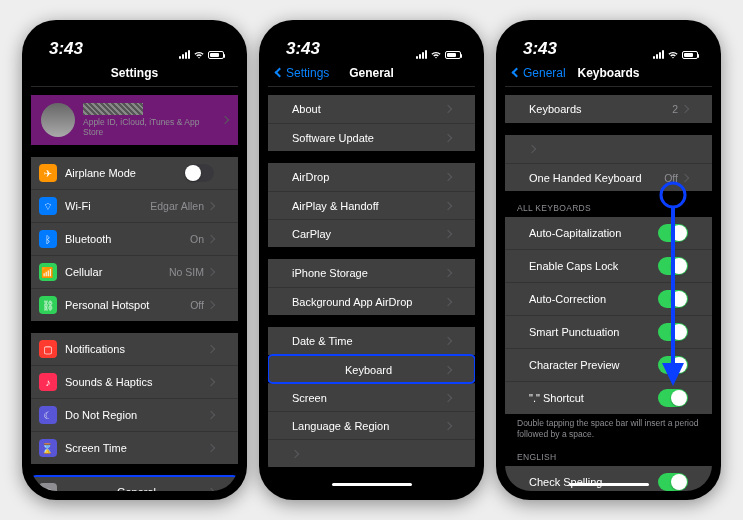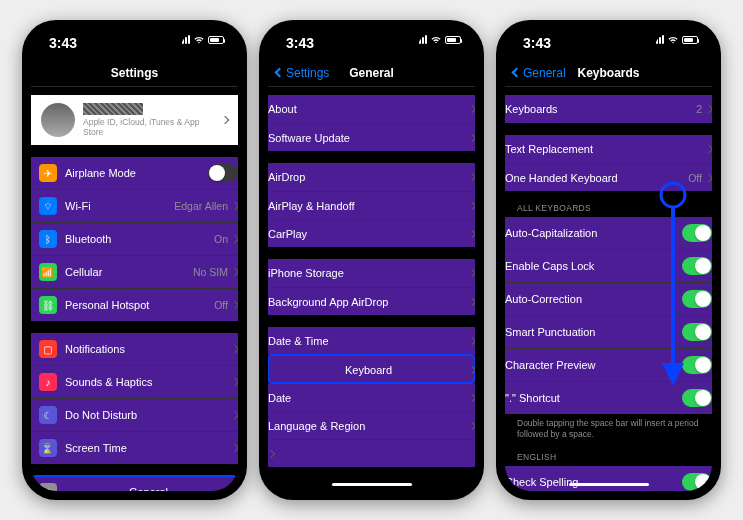--- a/index.html
+++ b/index.html
@@ -39,27 +39,28 @@
     transform: translateX(-50%);
     width: 98px;
     height: 20px;
     background: #000;
     border-radius: 0 0 14px 14px;
     z-index: 10;
   }
   .statusbar {
     height: 30px;
     display: flex;
-    align-items: flex-start;
+    align-items: flex-end;
     justify-content: space-between;
     padding: 6px 14px 0 18px;
-    font-size: 14px;
+    font-size: 17px;
     font-weight: 600;
     position: relative;
     z-index: 5;
+    font-style: italic;
   }
   .status-right { display: flex; align-items: center; gap: 3px; }
   .signal-bars { display: flex; gap: 1px; align-items: flex-end; }
   .bar { width: 2px; background: #fff; border-radius: 1px; }
   .b1 { height:3px } .b2 { height:5px } .b3 { height:7px } .b4 { height:9px }
   .batt { width:16px; height:8px; border:1px solid #fff; border-radius:2px; position:relative; }
   .batt::after { content:""; position:absolute; right:-2px; top:2px; width:1px; height:4px; background:#fff; border-radius:0 1px 1px 0; }
   .batt-fill { position:absolute; inset:1px 4px 1px 1px; background:#fff; border-radius:1px; }
 
   .navbar {
@@ -102,24 +103,24 @@
     padding: 0 12px 4px;
     letter-spacing: 0.3px;
   }
   .group-footer {
     font-size: 8.5px;
     color: #8e8e93;
     padding: 4px 12px 0;
     line-height: 1.3;
   }
   .row {
-    background: #4c1d95;
+    background: #404040;
     display: flex;
     align-items: center;
-    padding: 7px 0;
+    padding: 7px 24px;
     min-height: 28px;
     position: relative;
   }
   .row + .row { border-top: 0.5px solid #333; }
   .row.iconrow { padding-left: 8px; }
   .icon-box {
     width: 18px; height: 18px;
     border-radius: 4px;
     margin-right: 8px;
     flex-shrink: 0;
@@ -142,21 +143,21 @@
   }
   .toggle.on { background:#30d158; }
   .toggle .knob {
     position:absolute; top:1px; width:16px; height:16px; border-radius:50%;
     background:#fff; box-shadow:0 1px 2px rgba(0,0,0,.3);
   }
   .toggle.on .knob { right:1px; }
   .toggle:not(.on) .knob { left:1px; }
 
   .profile-row {
-    background:#ffffff;
+    background:#701a75;
     display:flex;
     align-items:center;
     padding:8px 10px;
     margin-top:8px;
   }
   .avatar {
     width:34px; height:34px; border-radius:50%;
     background: linear-gradient(#666,#aaa);
     margin-right:8px; flex-shrink:0;
   }
@@ -268,21 +269,21 @@
         <span class="row-label">Notifications</span>
         <div class="chev"></div>
       </div>
       <div class="row iconrow">
         <div class="icon-box" style="background:#ff2d55">♪</div>
         <span class="row-label">Sounds &amp; Haptics</span>
         <div class="chev"></div>
       </div>
       <div class="row iconrow">
         <div class="icon-box" style="background:#5856d6">☾</div>
-        <span class="row-label">Do Not Disturb</span>
+        <span class="row-label">Do Not Region</span>
         <div class="chev"></div>
       </div>
       <div class="row iconrow">
         <div class="icon-box" style="background:#5856d6">⌛</div>
         <span class="row-label">Screen Time</span>
         <div class="chev"></div>
       </div>
     </div>
 
     <div class="group">
@@ -363,21 +364,21 @@
     <div class="group">
       <div class="row">
             <span class="row-label">Date &amp; Time</span>
             <div class="chev"></div>
           </div>
       <div class="row highlight-blue">
             <span class="row-label">Keyboard</span>
             <div class="chev"></div>
           </div>
       <div class="row">
-            <span class="row-label">Date</span>
+            <span class="row-label">Screen</span>
             <div class="chev"></div>
           </div>
       <div class="row">
             <span class="row-label">Language &amp; Region</span>
             <div class="chev"></div>
           </div>
       <div class="row">
             <div class="chev"></div>
           </div>
     </div>
@@ -416,21 +417,20 @@
   <div class="content">
     <div class="group first">
       <div class="row">
             <span class="row-label">Keyboards</span>
             <span class="row-value">2</span>
             <div class="chev"></div>
           </div>
     </div>
     <div class="group">
       <div class="row">
-            <span class="row-label">Text Replacement</span>
             <div class="chev"></div>
           </div>
       <div class="row">
             <span class="row-label">One Handed Keyboard</span>
             <span class="row-value">Off</span>
             <div class="chev"></div>
           </div>
     </div>
     <div class="group">
       <div class="group-header">ALL KEYBOARDS</div>

